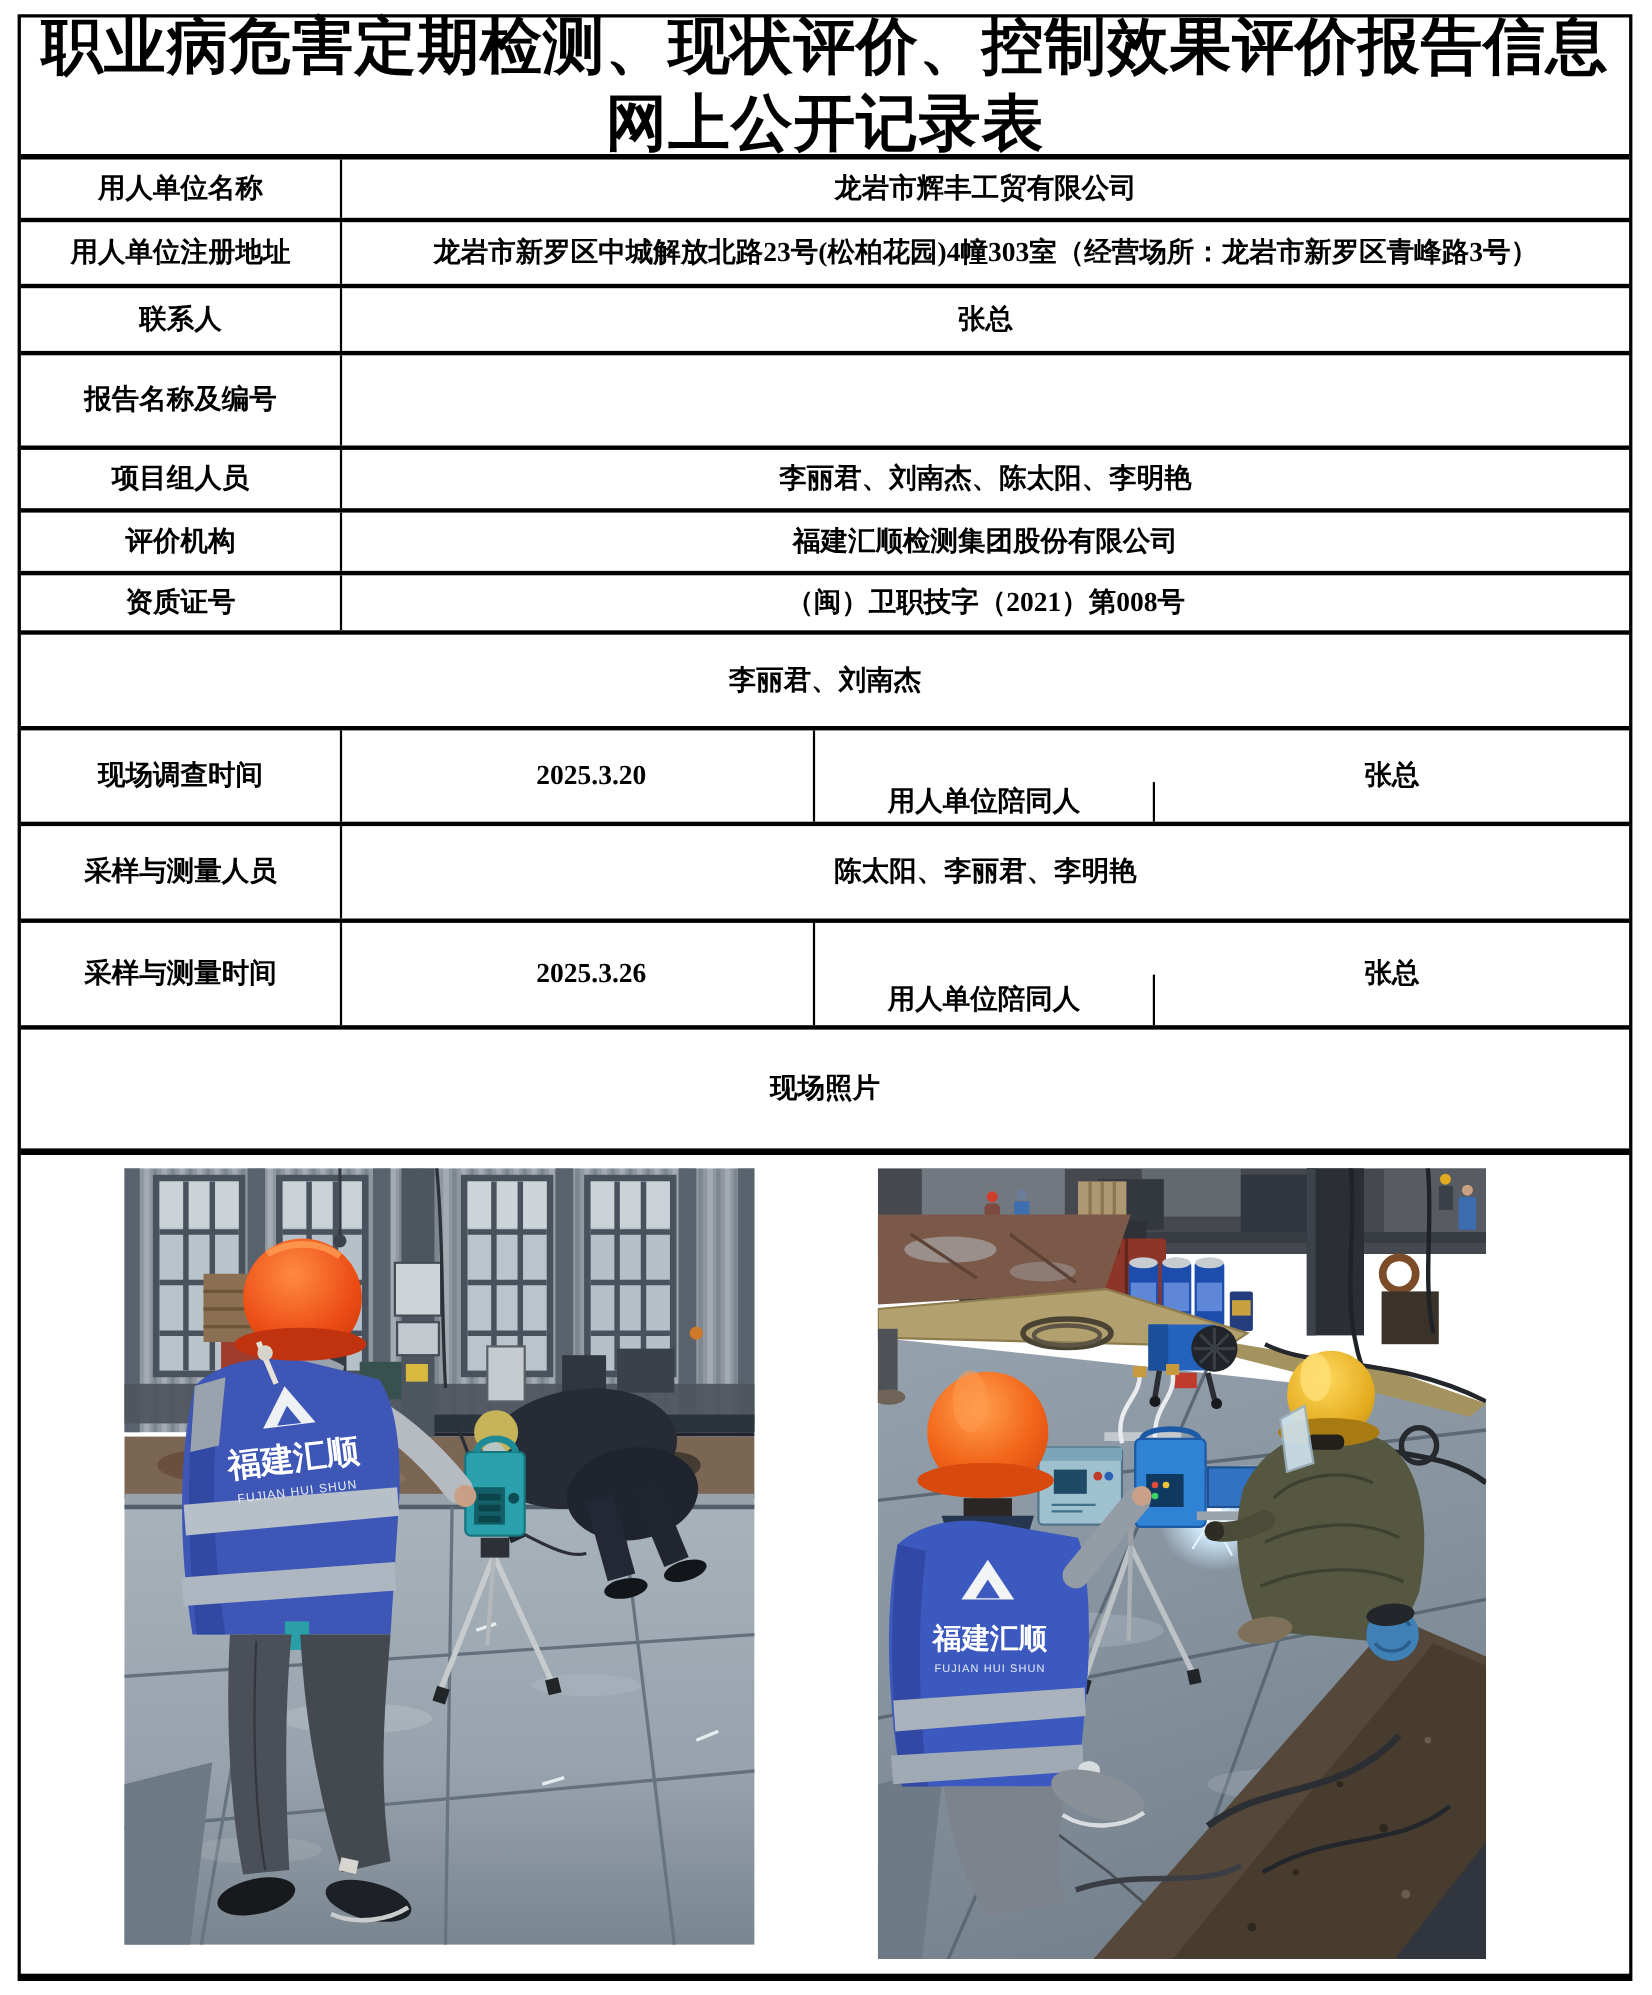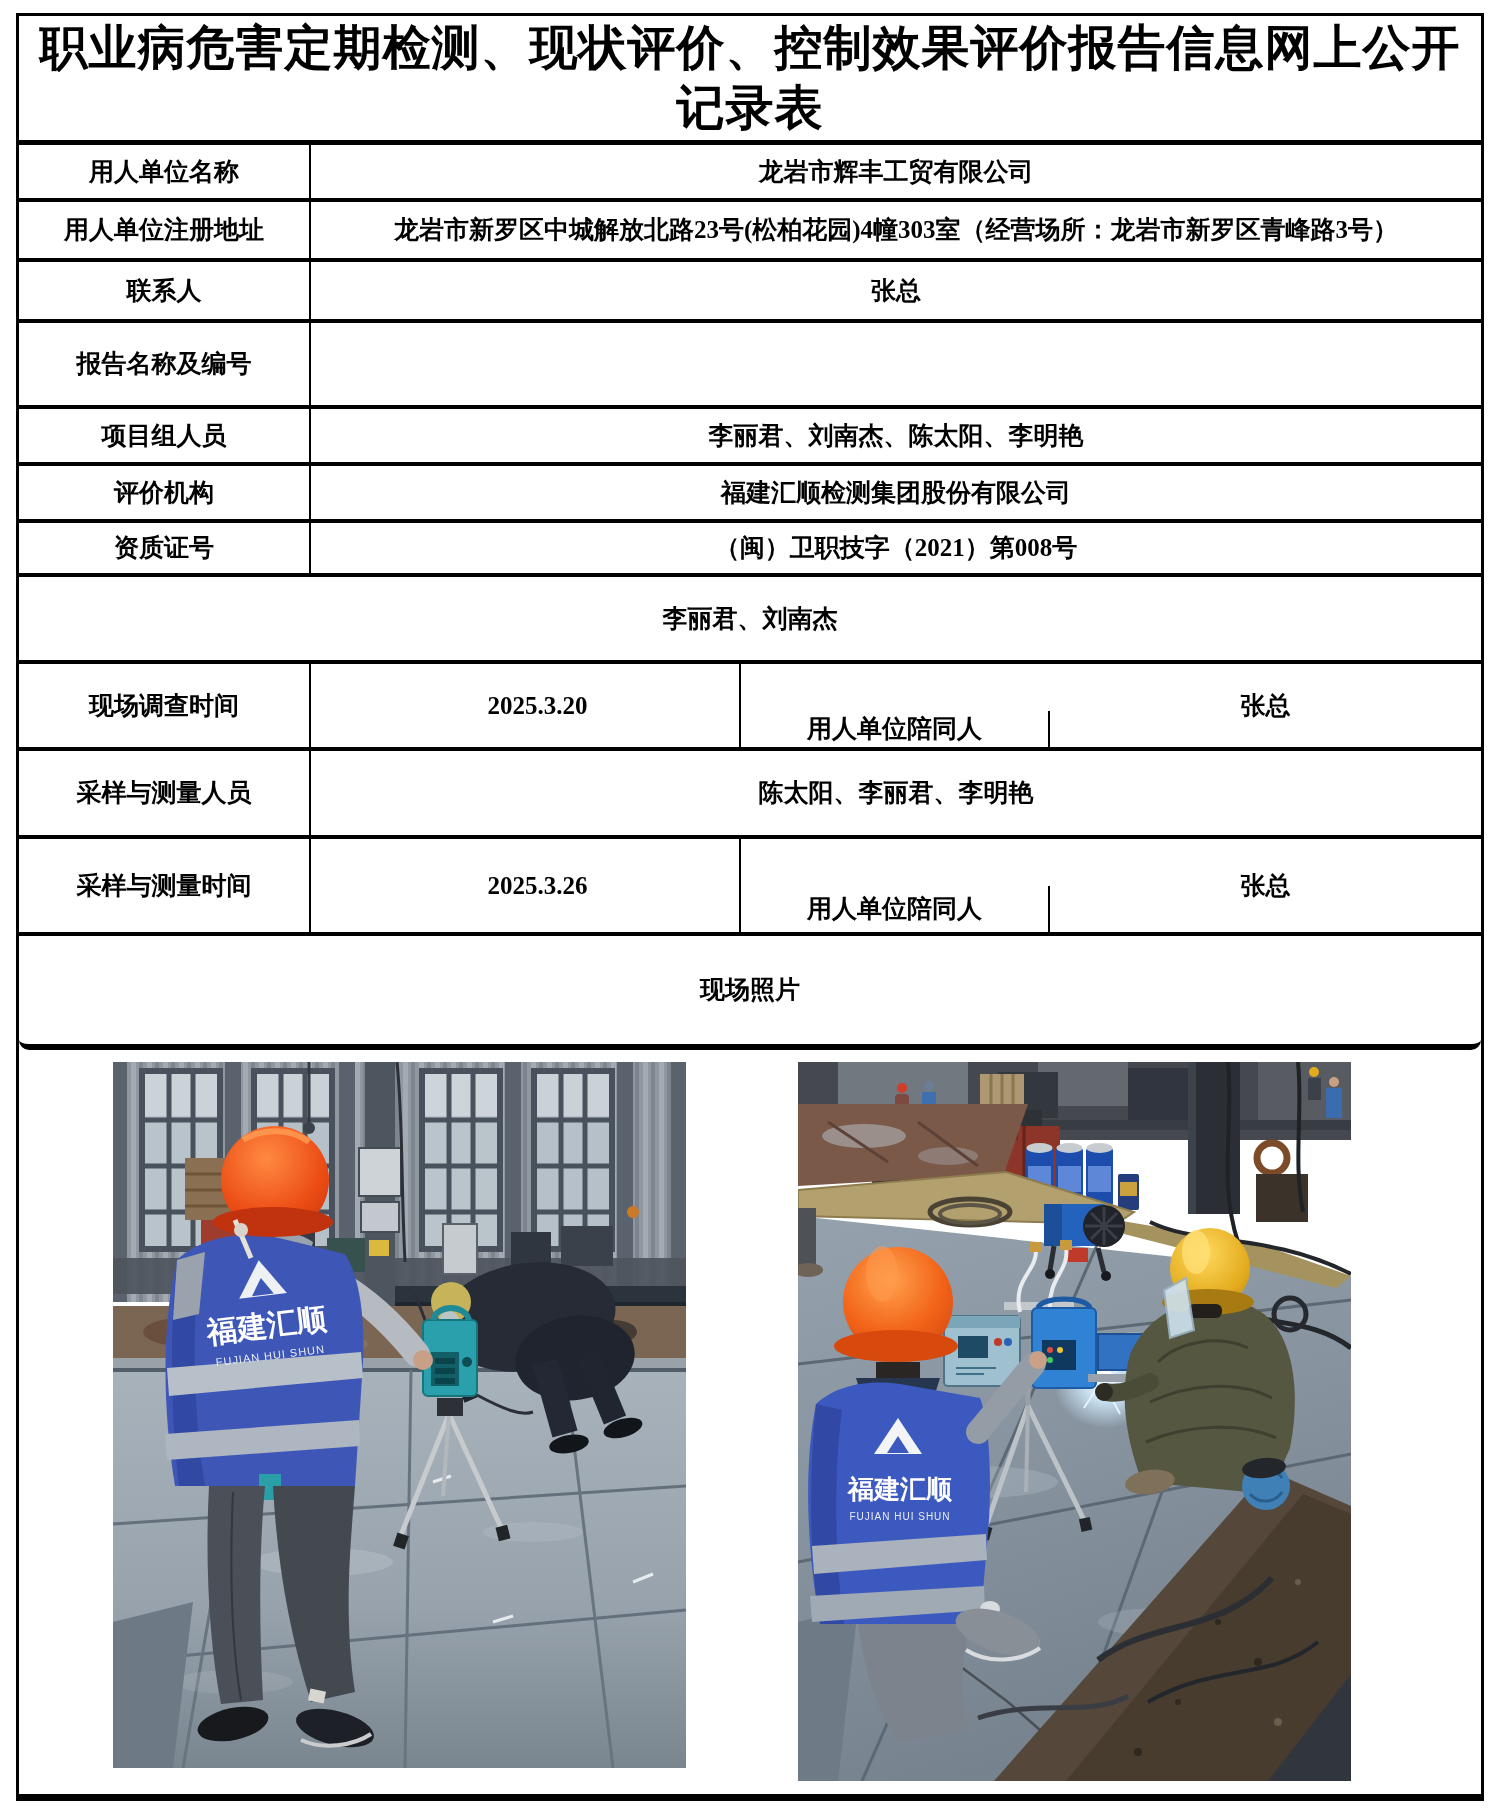--- a/index.html
+++ b/index.html
@@ -2,30 +2,30 @@
 <html><head>
 <meta charset="utf-8">
 <style>
   html,body{margin:0;padding:0;background:#ffffff;}
   body{width:1502px;height:1814px;position:relative;overflow:hidden;
        font-family:"Liberation Serif","DejaVu Serif",serif;color:#000;}
   .tbl{position:absolute;left:16px;top:13px;width:1468px;box-sizing:border-box;
        border:3px solid #000;border-bottom-width:7px;background:#fff;}
   .row{display:flex;border-bottom:4px solid #000;box-sizing:content-box;}
   .row.title-row{border-bottom-width:5px;}
-  .row.photo-hdr{border-bottom-width:6px;border-radius:10px;}
+  .row.photo-hdr{border-bottom-width:6px;}
   .row.photo-row{border-bottom:0;position:relative;background:#fff;}
   .cell{display:flex;align-items:center;justify-content:center;text-align:center;
         font-size:25px;line-height:1.25;box-sizing:border-box;padding:0 6px;font-weight:bold;}
   .lab{width:292px;flex:none;border-right:2px solid #000;}
   .val{flex:1;text-align:right;}
   .c2{width:430px;flex:none;border-right:2px solid #000;padding-left:31px;}
   .c3{width:309px;flex:none;border-right:2px solid #000;margin-top:47px;}
   .c4{flex:1;}
-  .title-cell{flex:1;font-size:48px;font-weight:bold;letter-spacing:1px;}
+  .title-cell{flex:1;font-size:56px;font-weight:bold;letter-spacing:1px;}
   .photo{position:absolute;display:block;}
   .photo svg{display:block;width:100%;height:100%;}
 </style>
 </head>
 <body>
 
 <div class="tbl">
 
   <div class="row title-row" style="height:124px">
     <div class="cell title-cell">职业病危害定期检测、现状评价、控制效果评价报告信息网上公开记录表</div>

